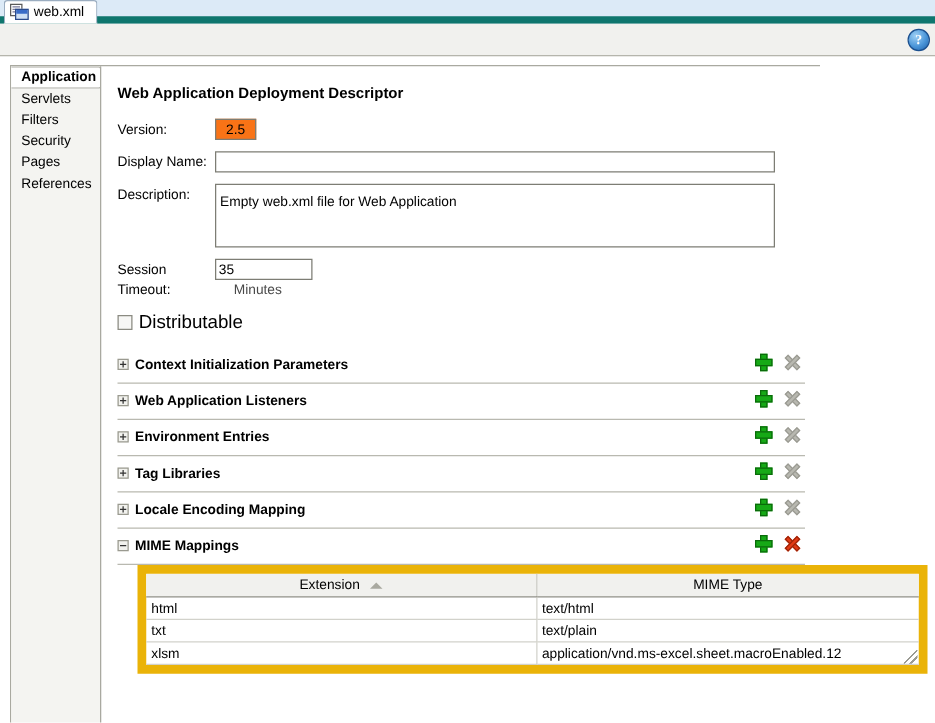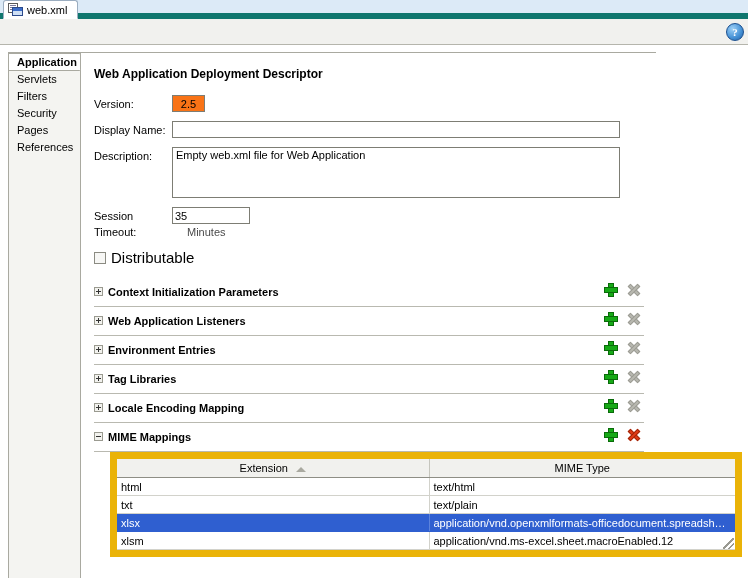--- a/index.html
+++ b/index.html
@@ -141,21 +141,21 @@
     box-sizing: border-box;
     padding: 1px 2px;
     outline: none;
   }
   .inp.readonly { background: #f97316; color: #000; text-align: center; }
   .inp-version { width: 33px; height: 17px; }
   .inp-display { width: 448px; height: 17px; }
   .inp-desc {
     width: 448px; height: 51px;
     resize: none; line-height: 14px;
-    padding: 0 3px;
+    padding: 7px 3px;
   }
   .inp-timeout { width: 78px; height: 17px; }
   .hint { font-size: 11px; color: #4a4a4a; margin: 2px 0 0 0; padding-left: 15px; }
 
   .check-row { display: flex; align-items: center; margin-top: 6px; }
   .checkbox {
     width: 12px; height: 12px;
     border: 1px solid #8b8b82;
     background: #f7f7f5;
     box-sizing: border-box;
@@ -456,24 +456,20 @@
         </thead>
         <tbody>
           <tr>
             <td>html</td>
             <td>text/html</td>
           </tr>
           <tr>
             <td>txt</td>
             <td>text/plain</td>
           </tr>
-          <tr class="selected">
-            <td>xlsx</td>
-            <td>application/vnd.openxmlformats-officedocument.spreadshee…</td>
-          </tr>
           <tr>
             <td>xlsm</td>
             <td>application/vnd.ms-excel.sheet.macroEnabled.12</td>
           </tr>
         </tbody>
       </table>
       <span class="grip"></span>
     </div>
 
   </div>

